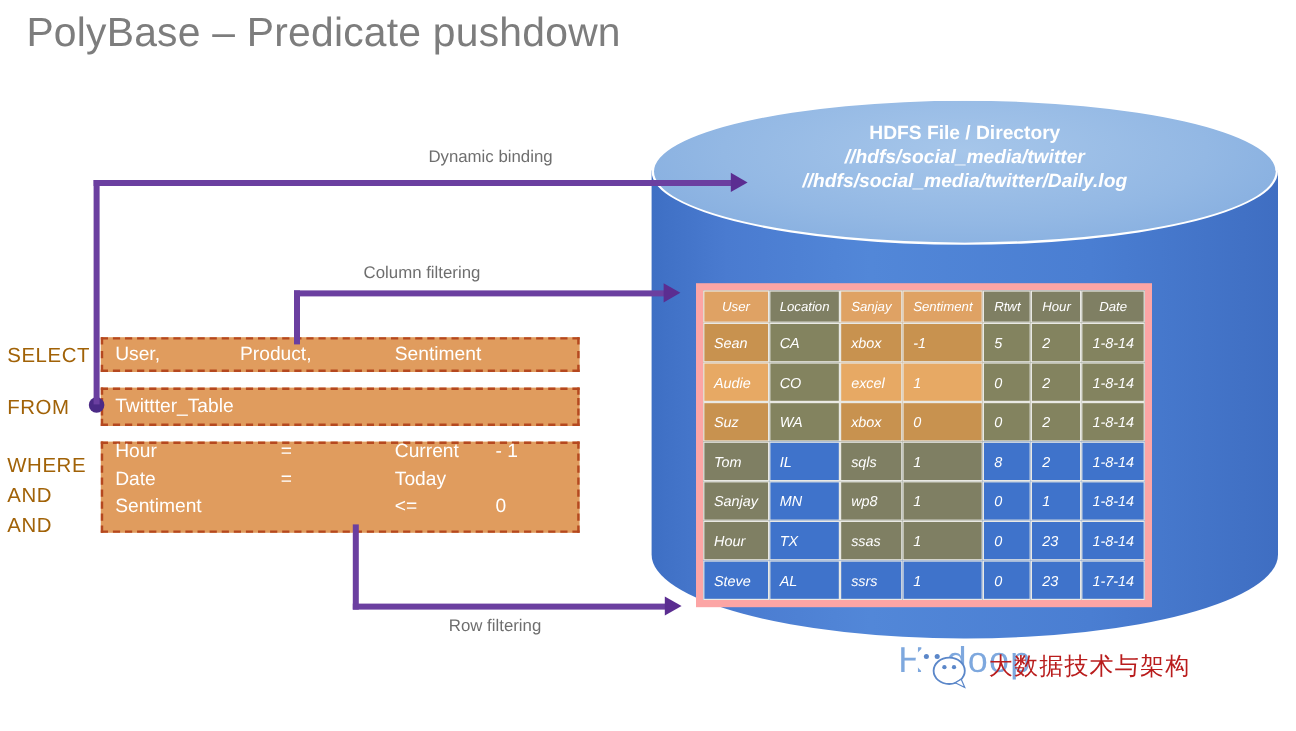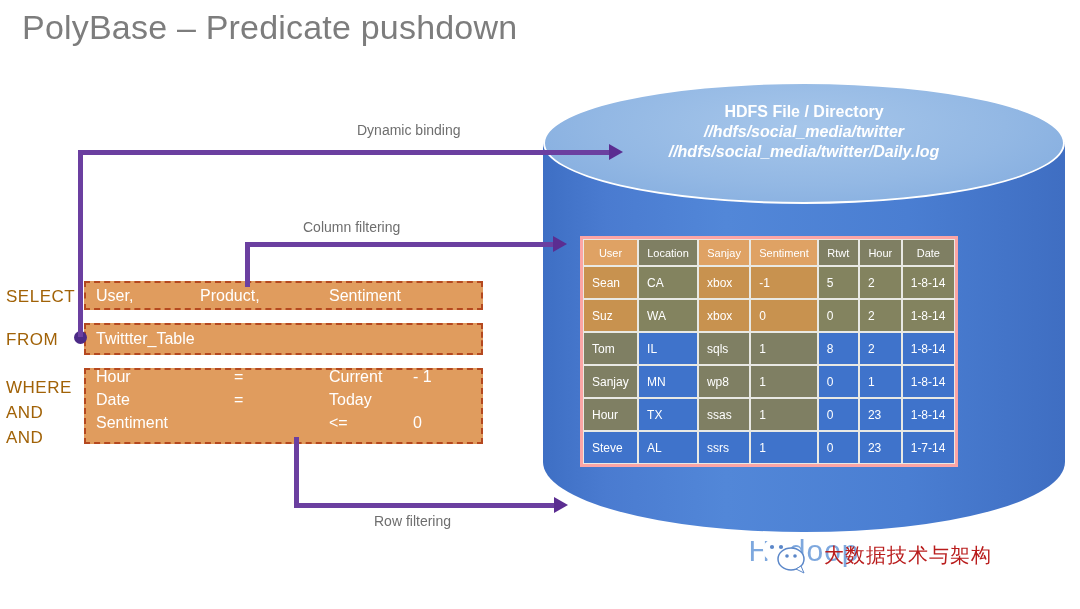--- a/index.html
+++ b/index.html
@@ -33,22 +33,22 @@
   #cyl-head-text .t1{font-size:16px;font-weight:bold;font-style:normal;}
   #cyl-head-text .t2,#cyl-head-text .t3{font-size:16px;font-style:italic;font-weight:bold;}
   #cyl-label{
     position:absolute;left:0;top:452px;width:522px;text-align:center;
     font-size:30px;color:#7ea8de;font-weight:400;letter-spacing:1px;
   }
 
   
   #data-table{
     position:absolute;left:580px;top:236px;width:378px;
-    border:3px solid #fca5a5;box-sizing:border-box;
-    border-collapse:separate;border-spacing:0;
+    border:6px solid #fca5a5;box-sizing:border-box;
+    border-collapse:separate;border-spacing:0;font-style:italic;
   }
   #data-table td{
     height:33px;padding:0 8px;color:#ffffff;font-size:12px;
     border:1px solid #e9e9e4;box-sizing:border-box;white-space:nowrap;
   }
   #data-table tr.hdr td{text-align:center;font-size:11px;height:27px;}
   
   .c-or-hdr{background:#dfa264;}   
   .c-or-dim{background:#c8924f;}   
   .c-or-lit{background:#e7a964;}   
@@ -109,20 +109,29 @@
         <td class="c-ol" style="width: 62px;">Rtwt</td>
         <td class="c-ol" style="width: 62px;">Hour</td>
         <td class="c-ol" style="width: 64px;">Date</td>
       </tr>
       <tr>
         <td class="c-or-dim" style="width: 62px;">Sean</td>
         <td class="c-ol-d" style="width: 66px;">CA</td>
         <td class="c-or-dim" style="width: 64px;">xbox</td>
         <td class="c-or-dim" style="width: 70px;">-1</td>
         <td class="c-ol-d" style="width: 62px;">5</td>
+        <td class="c-ol-d" style="width: 62px;">2</td>
+        <td class="c-ol-d" style="width: 64px;">1-8-14</td>
+      </tr>
+      <tr>
+        <td class="c-or-lit" style="width: 62px;">Audie</td>
+        <td class="c-ol-d" style="width: 66px;">CO</td>
+        <td class="c-or-lit" style="width: 64px;">excel</td>
+        <td class="c-or-lit" style="width: 70px;">1</td>
+        <td class="c-ol-d" style="width: 62px;">0</td>
         <td class="c-ol-d" style="width: 62px;">2</td>
         <td class="c-ol-d" style="width: 64px;">1-8-14</td>
       </tr>
       <tr>
         <td class="c-or-dim" style="width: 62px;">Suz</td>
         <td class="c-ol-d" style="width: 66px;">WA</td>
         <td class="c-or-dim" style="width: 64px;">xbox</td>
         <td class="c-or-dim" style="width: 70px;">0</td>
         <td class="c-ol-d" style="width: 62px;">0</td>
         <td class="c-ol-d" style="width: 62px;">2</td>

